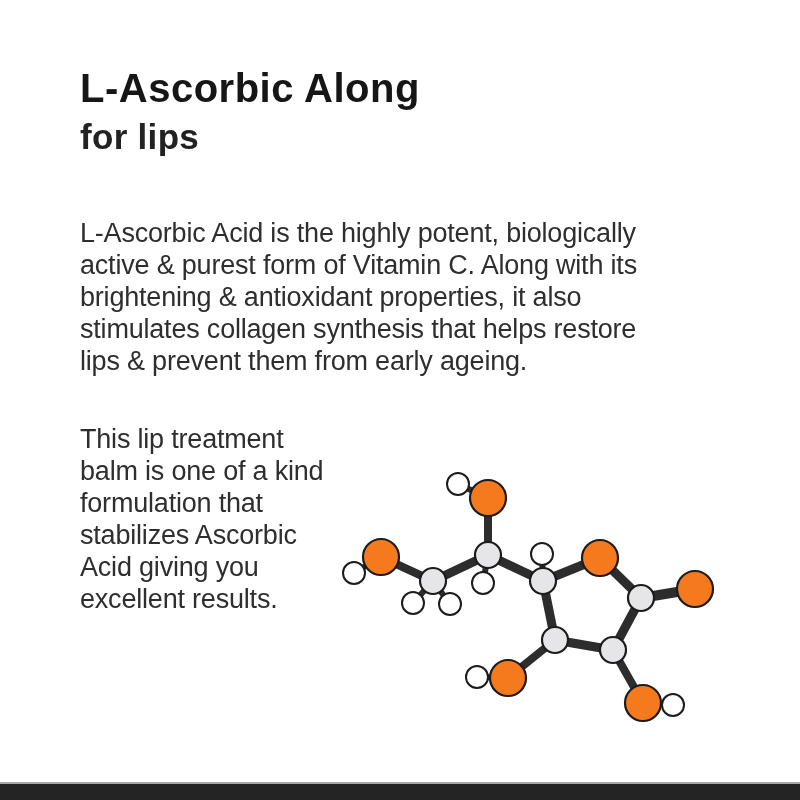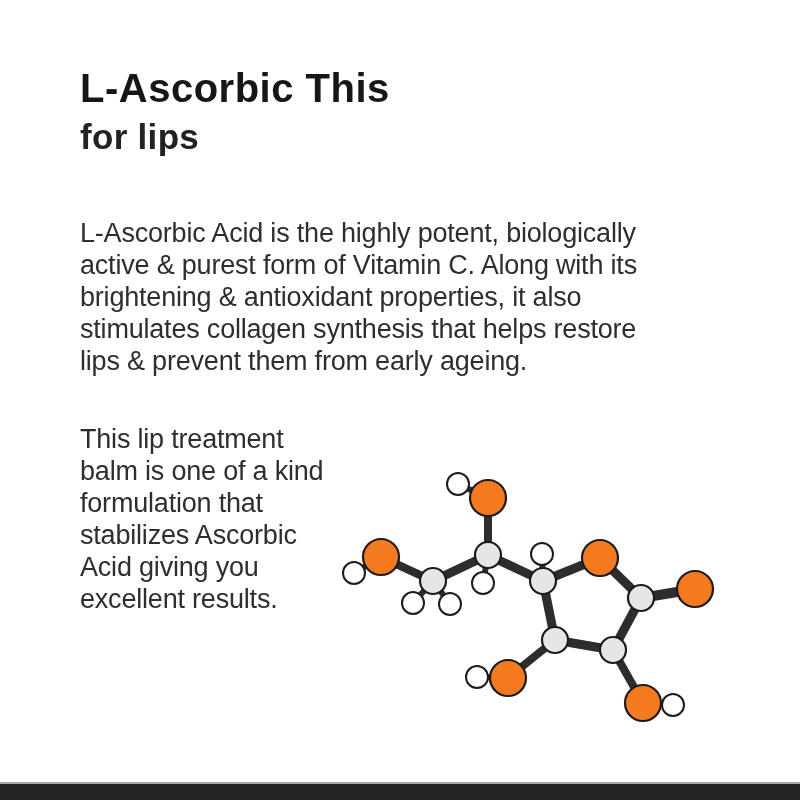--- a/index.html
+++ b/index.html
@@ -76,21 +76,21 @@
     background: #242424;
     border-top: 2px solid #a9a9a9;
   }
 </style>
 </head>
 <body>
 
 <div class="canvas">
 
   <div class="header">
-    <div class="title">L-Ascorbic This</div>
+    <div class="title">L-Ascorbic Along</div>
     <div class="subtitle">for lips</div>
   </div>
 
   <div class="para para-detail">This lip treatment
 balm is one of a kind
 formulation that
 stabilizes Ascorbic
 Acid giving you
 excellent results.</div>
 

